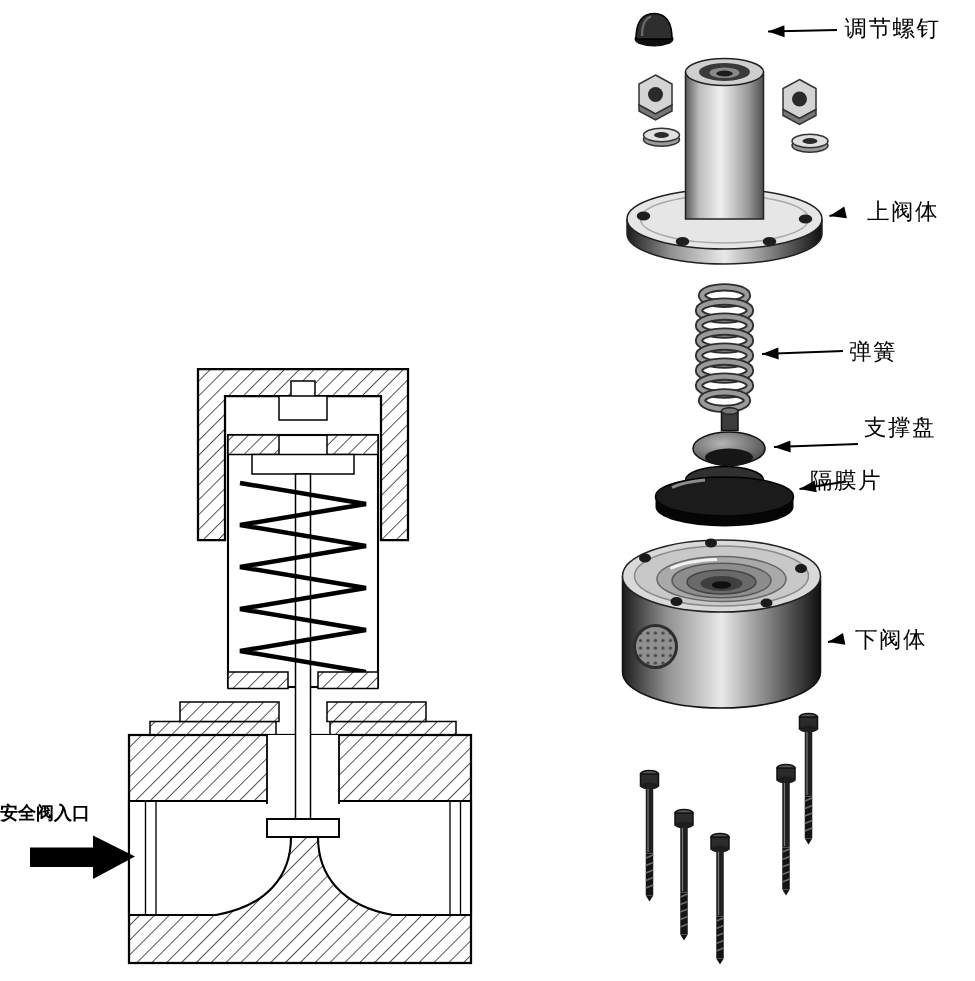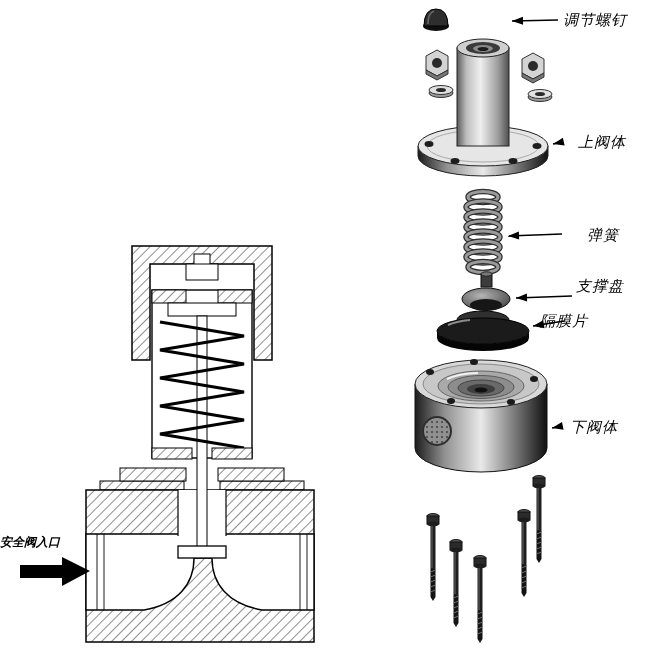--- a/index.html
+++ b/index.html
@@ -12,21 +12,20 @@
     overflow: hidden;
   }
   .canvas svg { position: absolute; left: 0; top: 0; }
   .label {
     position: absolute;
     font-size: 15px;
     line-height: 1;
     color: #000;
     white-space: nowrap;
     letter-spacing: 1px;
-    font-style: italic;
   }
   .label-inlet {
     font-size: 12px;
     font-weight: bold;
     letter-spacing: 0;
   }
 </style>
 </head>
 <body>
 
@@ -236,19 +235,19 @@
     <line x1="562" y1="142" x2="553" y2="144" marker-end="url(#arrowL)"></line>
     <line x1="562" y1="234" x2="508" y2="236" marker-end="url(#arrowL)"></line>
     <line x1="572" y1="296" x2="516" y2="298" marker-end="url(#arrowL)"></line>
     <line x1="564" y1="321" x2="533" y2="326" marker-end="url(#arrowL)"></line>
     <line x1="562" y1="426" x2="552" y2="428" marker-end="url(#arrowL)"></line>
   </g>
 </svg>
 
 <div class="label" style="left:563px; top:12px;">调节螺钉</div>
 <div class="label" style="left:578px; top:134px;">上阀体</div>
-<div class="label" style="left:566px; top:227px;margin-left:21px;">弹簧</div>
+<div class="label" style="left:566px; top:227px;">弹簧</div>
 <div class="label" style="left:576px; top:278px;">支撑盘</div>
 <div class="label" style="left:540px; top:313px;">隔膜片</div>
 <div class="label" style="left:570px; top:419px;">下阀体</div>
 <div class="label label-inlet" style="left:0; top:536px;">安全阀入口</div>
 
 </div>
 
 </body></html>

